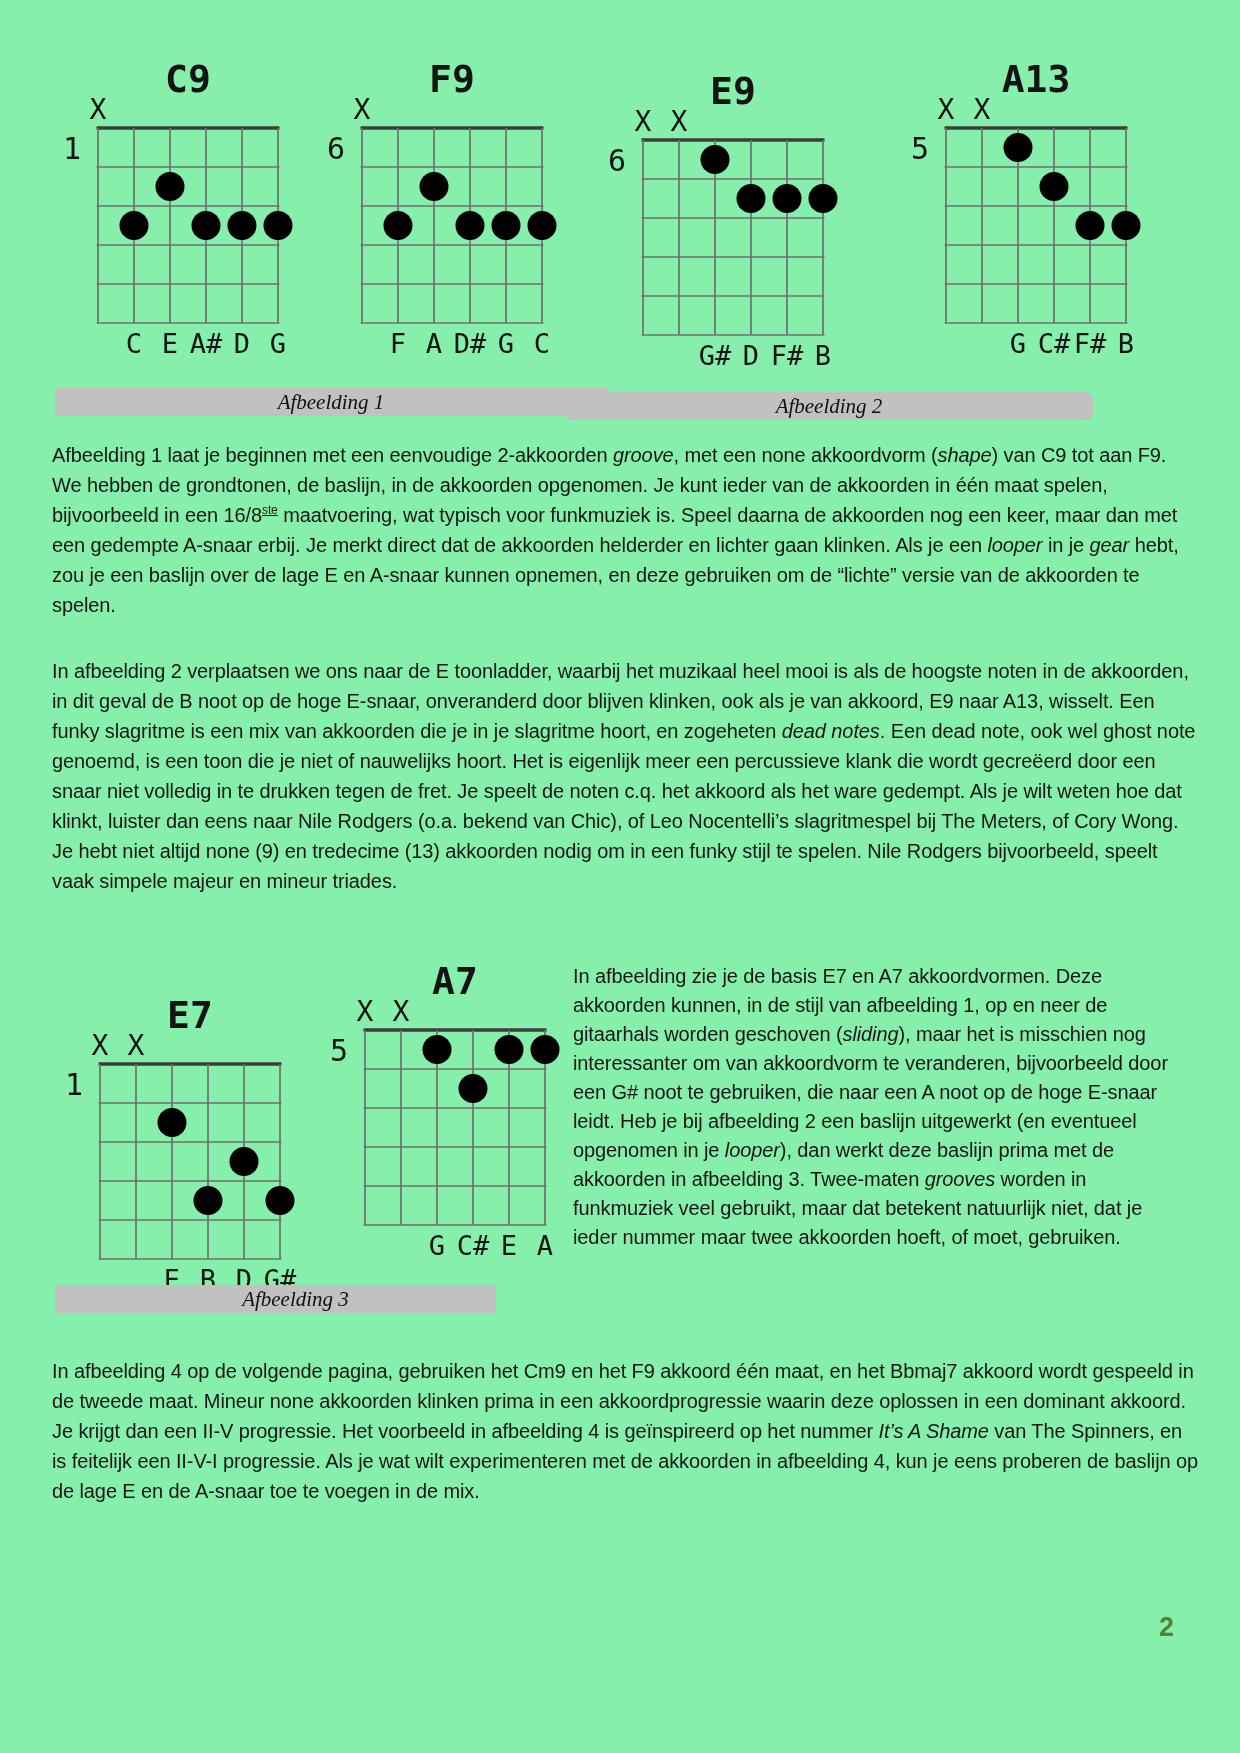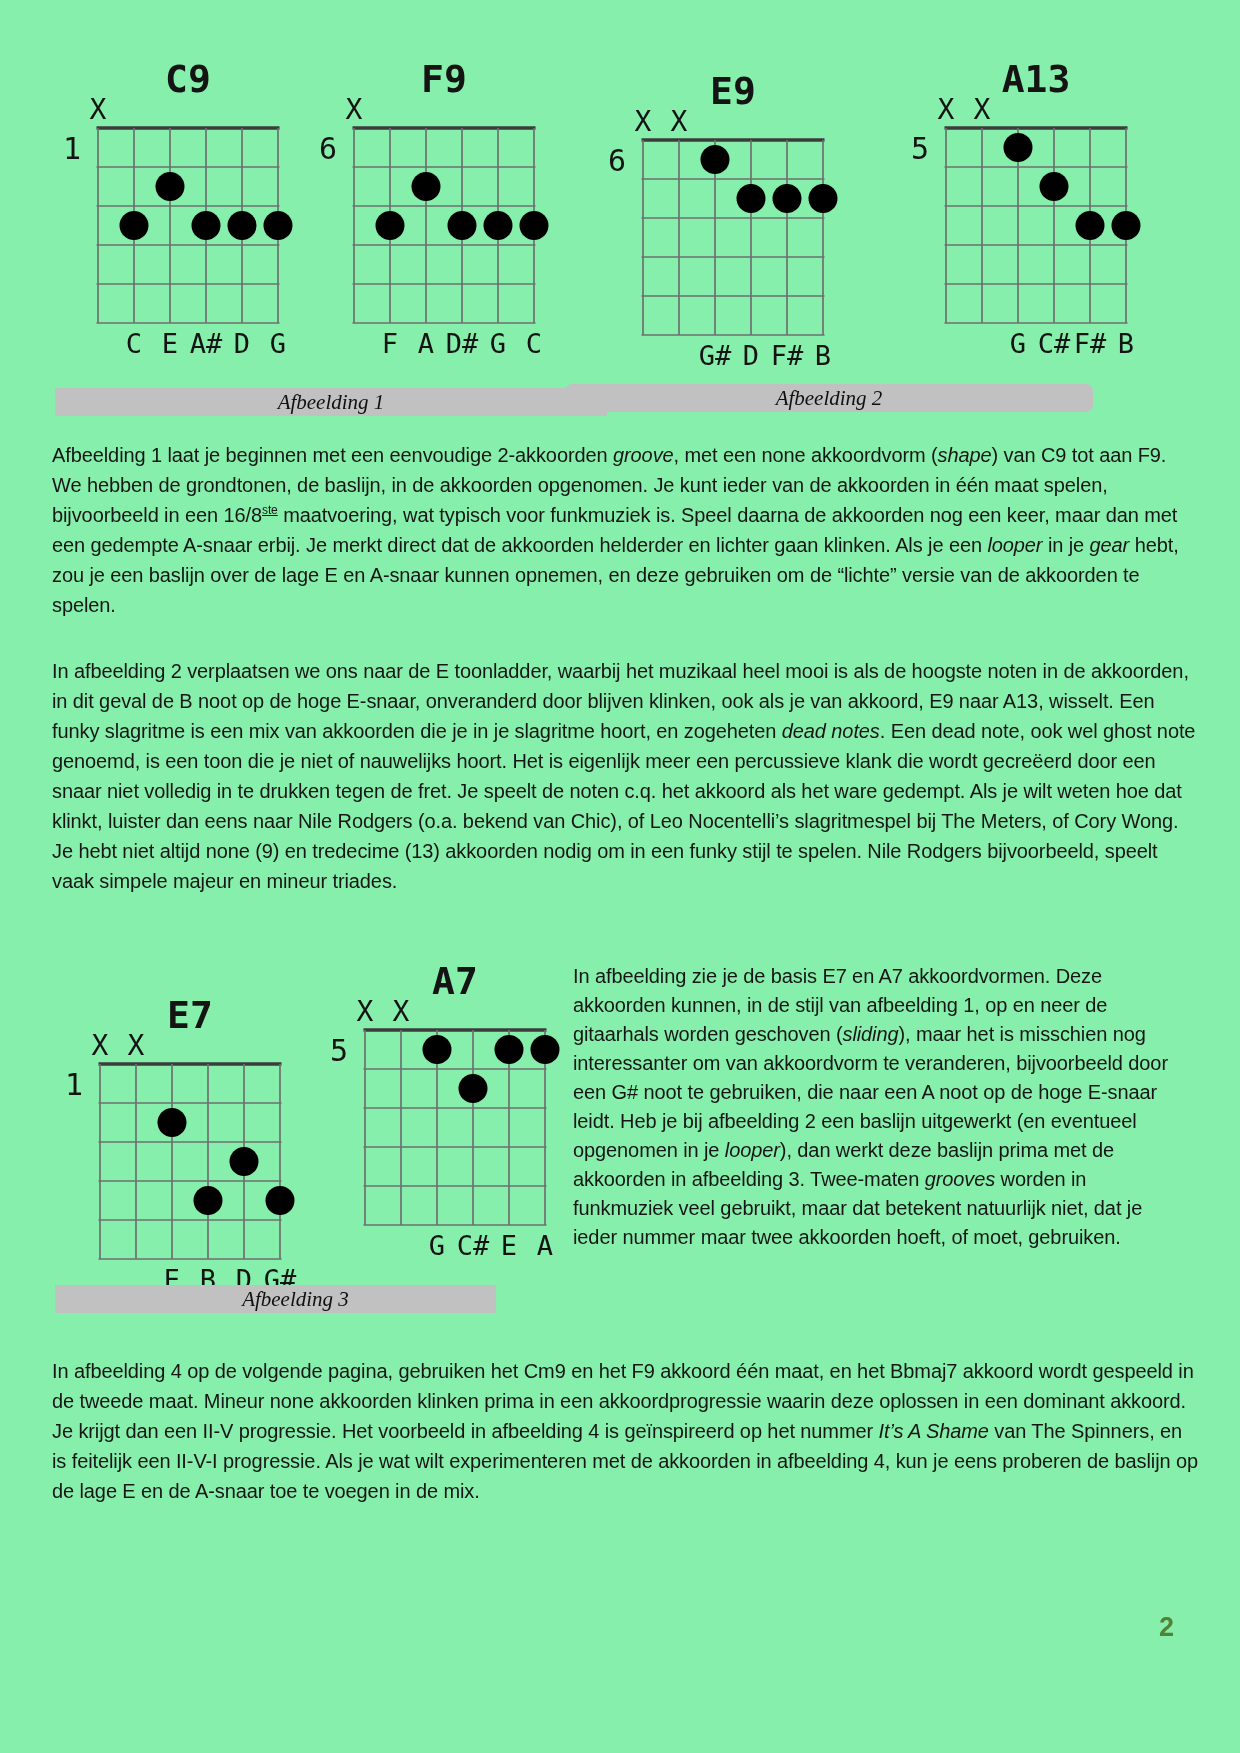--- a/index.html
+++ b/index.html
@@ -42,21 +42,21 @@
         <circle cx="118" cy="146.5" r="14.5" fill="#000000"></circle>
         <circle cx="154" cy="185.5" r="14.5" fill="#000000"></circle>
         <circle cx="190" cy="185.5" r="14.5" fill="#000000"></circle>
         <circle cx="226" cy="185.5" r="14.5" fill="#000000"></circle>
         <text x="82" y="313" text-anchor="middle" font-family="&quot;DejaVu Sans Mono&quot;, monospace" font-size="27" font-weight="normal" fill="#141414">C</text>
         <text x="118" y="313" text-anchor="middle" font-family="&quot;DejaVu Sans Mono&quot;, monospace" font-size="27" font-weight="normal" fill="#141414">E</text>
         <text x="154" y="313" text-anchor="middle" font-family="&quot;DejaVu Sans Mono&quot;, monospace" font-size="27" font-weight="normal" fill="#141414">A#</text>
         <text x="190" y="313" text-anchor="middle" font-family="&quot;DejaVu Sans Mono&quot;, monospace" font-size="27" font-weight="normal" fill="#141414">D</text>
         <text x="226" y="313" text-anchor="middle" font-family="&quot;DejaVu Sans Mono&quot;, monospace" font-size="27" font-weight="normal" fill="#141414">G</text>
       </svg></div>
-  <div class="chord" style="left:308px;top:40px;"><svg width="250" height="332" viewBox="0 0 250 332">
+  <div class="chord" style="left:316px;top:40px;"><svg width="250" height="332" viewBox="0 0 250 332">
         <text x="136" y="52" text-anchor="middle" font-family="&quot;DejaVu Sans Mono&quot;, monospace" font-size="38" font-weight="bold" fill="#141414">F9</text>
         <text x="46" y="79" text-anchor="middle" font-family="&quot;DejaVu Sans Mono&quot;, monospace" font-size="28" font-weight="normal" fill="#141414">X</text>
         <text x="20" y="119" text-anchor="middle" font-family="&quot;DejaVu Sans Mono&quot;, monospace" font-size="30" font-weight="normal" fill="#141414">6</text>
         <g>
           <line x1="44.5" y1="88" x2="227.5" y2="88" stroke="#3c3c3c" stroke-width="3.5"></line>
           <line x1="44.5" y1="127" x2="227.5" y2="127" stroke="#6f6f6f" stroke-width="1.7"></line>
           <line x1="44.5" y1="166" x2="227.5" y2="166" stroke="#6f6f6f" stroke-width="1.7"></line>
           <line x1="44.5" y1="205" x2="227.5" y2="205" stroke="#6f6f6f" stroke-width="1.7"></line>
           <line x1="44.5" y1="244" x2="227.5" y2="244" stroke="#6f6f6f" stroke-width="1.7"></line>
           <line x1="44.5" y1="283" x2="227.5" y2="283" stroke="#6f6f6f" stroke-width="1.7"></line>
@@ -131,21 +131,21 @@
         <circle cx="226" cy="185.5" r="14.5" fill="#000000"></circle>
         <text x="118" y="313" text-anchor="middle" font-family="&quot;DejaVu Sans Mono&quot;, monospace" font-size="27" font-weight="normal" fill="#141414">G</text>
         <text x="154" y="313" text-anchor="middle" font-family="&quot;DejaVu Sans Mono&quot;, monospace" font-size="27" font-weight="normal" fill="#141414">C#</text>
         <text x="190" y="313" text-anchor="middle" font-family="&quot;DejaVu Sans Mono&quot;, monospace" font-size="27" font-weight="normal" fill="#141414">F#</text>
         <text x="226" y="313" text-anchor="middle" font-family="&quot;DejaVu Sans Mono&quot;, monospace" font-size="27" font-weight="normal" fill="#141414">B</text>
       </svg></div>
 
   <div class="caption-bar" style="left:55px;top:388px;width:552px;">
     <span>Afbeelding 1</span>
   </div>
-  <div class="caption-bar" style="left:565px;top:384px;width:528px;border-radius:7px;">
+  <div class="caption-bar" style="left:565px;top:392px;width:528px;border-radius:7px;">
     <span>Afbeelding 2</span>
   </div>
 
   <div class="para" style="left:52px;top:440px;width:1148px;"><span>Afbeelding 1 laat je beginnen met een eenvoudige 2-akkoorden </span><em>groove</em><span>, met een none akkoordvorm (</span><em>shape</em><span>) van C9 tot aan F9. We hebben de grondtonen, de baslijn, in de akkoorden opgenomen. Je kunt ieder van de akkoorden in één maat spelen, bijvoorbeeld in een 16/8</span><sup>ste</sup><span> maatvoering, wat typisch voor funkmuziek is. Speel daarna de akkoorden nog een keer, maar dan met een gedempte A-snaar erbij. Je merkt direct dat de akkoorden helderder en lichter gaan klinken. Als je een </span><em>looper</em><span> in je </span><em>gear</em><span> hebt, zou je een baslijn over de lage E en A-snaar kunnen opnemen, en deze gebruiken om de “lichte” versie van de akkoorden te spelen.</span></div>
 
   <div class="para" style="left:52px;top:656px;width:1148px;"><span>In afbeelding 2 verplaatsen we ons naar de E toonladder, waarbij het muzikaal heel mooi is als de hoogste noten in de akkoorden, in dit geval de B noot op de hoge E-snaar, onveranderd door blijven klinken, ook als je van akkoord, E9 naar A13, wisselt. Een funky slagritme is een mix van akkoorden die je in je slagritme hoort, en zogeheten </span><em>dead notes</em><span>. Een dead note, ook wel ghost note genoemd, is een toon die je niet of nauwelijks hoort. Het is eigenlijk meer een percussieve klank die wordt gecreëerd door een snaar niet volledig in te drukken tegen de fret. Je speelt de noten c.q. het akkoord als het ware gedempt. Als je wilt weten hoe dat klinkt, luister dan eens naar Nile Rodgers (o.a. bekend van Chic), of Leo Nocentelli’s slagritmespel bij The Meters, of Cory Wong. Je hebt niet altijd none (9) en tredecime (13) akkoorden nodig om in een funky stijl te spelen. Nile Rodgers bijvoorbeeld, speelt vaak simpele majeur en mineur triades.</span></div>
 
   <div class="chord" style="left:54px;top:976px;"><svg width="250" height="332" viewBox="0 0 250 332">
         <text x="136" y="52" text-anchor="middle" font-family="&quot;DejaVu Sans Mono&quot;, monospace" font-size="38" font-weight="bold" fill="#141414">E7</text>
         <text x="46" y="79" text-anchor="middle" font-family="&quot;DejaVu Sans Mono&quot;, monospace" font-size="28" font-weight="normal" fill="#141414">X</text>

